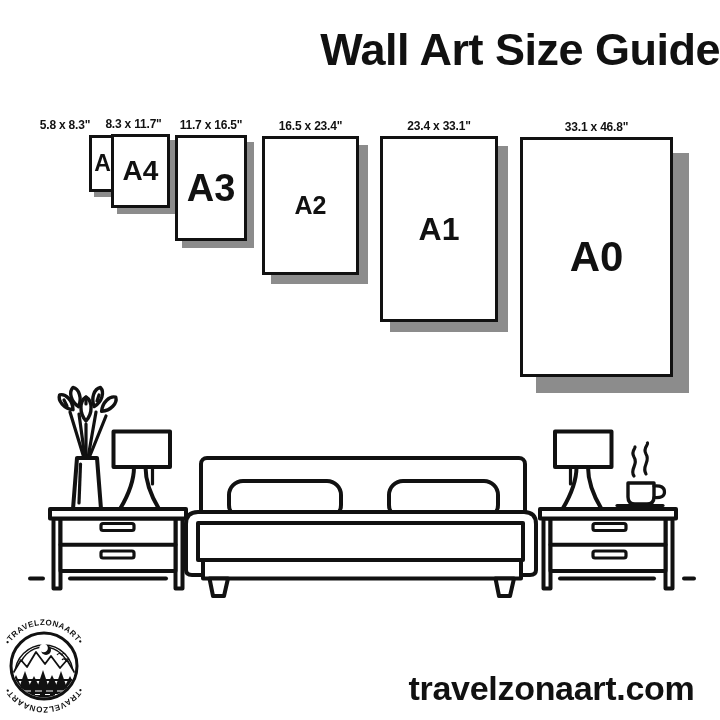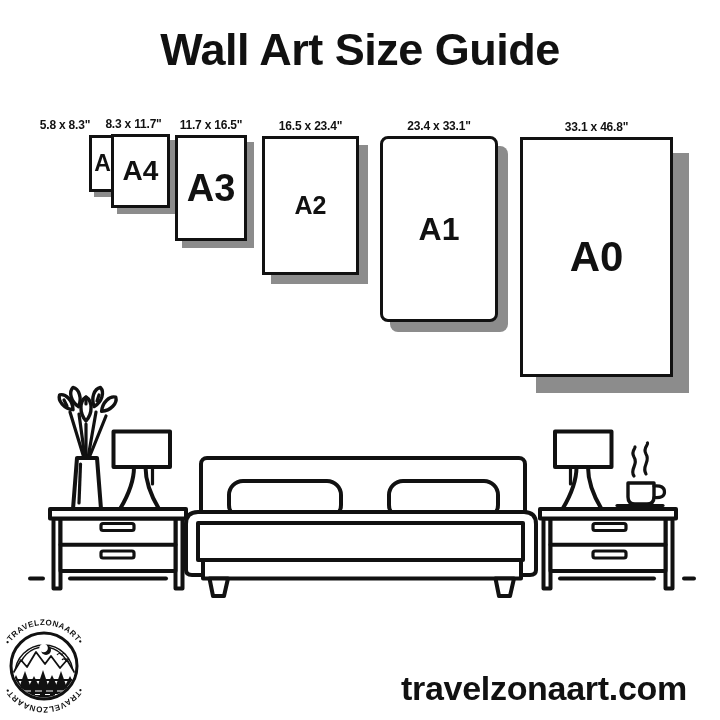--- a/index.html
+++ b/index.html
@@ -2,21 +2,21 @@
 <html><head>
 <meta charset="utf-8">
 <style>
   html,body{margin:0;padding:0;}
   body{
     width:720px;height:720px;position:relative;overflow:hidden;
     background:#ffffff;color:#111;
     font-family:"Liberation Sans", sans-serif;
   }
   .page-title{
-    position:absolute;left:0;top:24px;width:720px;text-align:center;
+    position:absolute;left:0;top:24px;width:720px;text-align:right;
     font-size:45px;font-weight:800;letter-spacing:-0.5px;color:#111;
   }
   
   .card{position:absolute;}
   .card .dims{
     position:absolute;top:-17px;left:50%;transform:translateX(-50%);
     font-size:12px;font-weight:bold;letter-spacing:-0.2px;white-space:nowrap;color:#111;
   }
   .card .paper{
     box-sizing:border-box;width:100%;height:100%;
@@ -26,28 +26,28 @@
   }
   .c-a5{left:45px;top:135px;width:40px;height:57px;}
   .c-a5 .paper{box-shadow:5px 5px 0 #8c8c8c;font-size:23px;margin-left:44px;}
   .c-a4{left:104px;top:134px;width:59px;height:74px;}
   .c-a4 .paper{box-shadow:6px 6px 0 #8c8c8c;font-size:28px;margin-left:7px;}
   .c-a3{left:175px;top:135px;width:72px;height:106px;}
   .c-a3 .paper{box-shadow:7px 7px 0 #8c8c8c;font-size:38px;}
   .c-a2{left:262px;top:136px;width:97px;height:139px;}
   .c-a2 .paper{box-shadow:9px 9px 0 #8c8c8c;font-size:25px;}
   .c-a1{left:380px;top:136px;width:118px;height:186px;}
-  .c-a1 .paper{box-shadow:10px 10px 0 #8c8c8c;font-size:32px;border-radius:8px;}
+  .c-a1 .paper{box-shadow:10px 10px 0 #8c8c8c;font-size:32px;}
   .c-a0{left:520px;top:137px;width:153px;height:240px;}
   .c-a0 .paper{box-shadow:16px 16px 0 #8c8c8c;font-size:42px;}
   
   .scene-svg{position:absolute;left:0;top:380px;}
   .logo-svg{position:absolute;left:0;top:614px;}
   .website{
-    position:absolute;left:401px;top:669px;width:301px;text-align:left;
+    position:absolute;left:401px;top:669px;width:301px;text-align:center;
     font-size:34px;font-weight:800;letter-spacing:-0.3px;color:#111;white-space:nowrap;
   }
   svg .ln{stroke:#111;stroke-width:4;fill:none;stroke-linecap:round;stroke-linejoin:round;}
   svg .fw{stroke:#111;stroke-width:4;fill:#fff;stroke-linejoin:round;}
   svg .fw3{stroke:#111;stroke-width:3.4;fill:#fff;stroke-linejoin:round;}
   svg .thin{stroke:#111;stroke-width:3.2;fill:none;stroke-linecap:round;stroke-linejoin:round;}
 </style>
 </head>
 <body>
 

